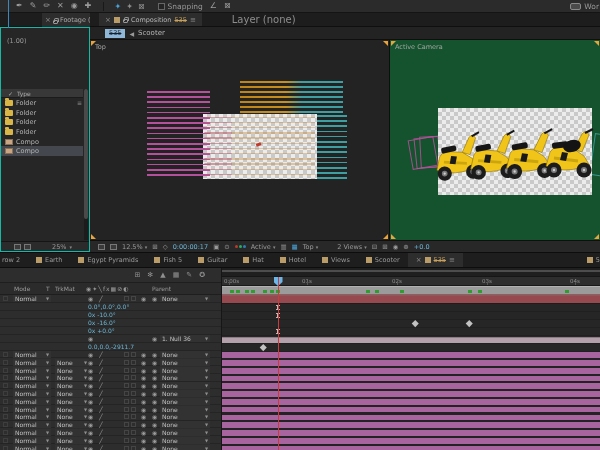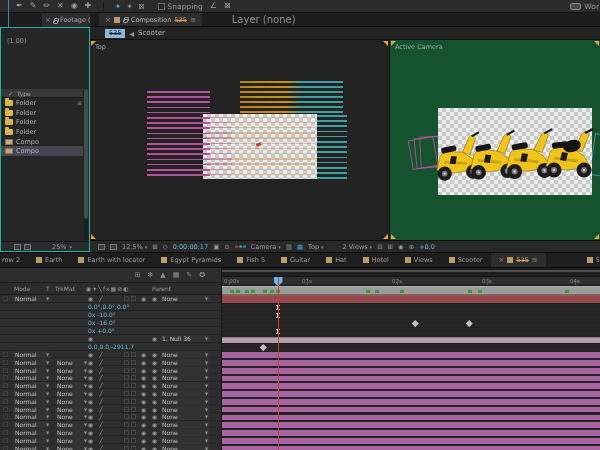--- a/index.html
+++ b/index.html
@@ -360,21 +360,21 @@
       <span>◇</span>
       <span class="cyan">0:00:00:17</span>
       <span>▣</span>
       <span>⊙</span>
       <span class="rgb-dots">
           <i style="background:#c0392b"></i>
           <i style="background:#27ae60"></i>
           <i style="background:#2980b9"></i>
         </span>
       <span class="dd">
-          <span>Camera</span>
+          <span>Active</span>
         </span>
       <span>▥</span>
       <span class="blue-ic">▦</span>
       <span class="dd">
           <span>Top</span>
         </span>
       <span class="dd" style="margin-left:14px">
           <span>2 Views</span>
         </span>
       <span>⊟</span>
@@ -386,24 +386,20 @@
   </div>
 
   <div id="ctabs">
     <span class="ctab" id="ctab-stub" style="padding-left:2px">
       <span>row 2</span>
     </span>
     <span id="ctabs-list" style="display:flex;height:100%">
         <span class="ctab">
           <span class="tab-sq"></span>
           <span>Earth</span>
-        </span>
-        <span class="ctab">
-          <span class="tab-sq"></span>
-          <span>Earth with locator</span>
         </span>
         <span class="ctab">
           <span class="tab-sq"></span>
           <span>Egypt Pyramids</span>
         </span>
         <span class="ctab">
           <span class="tab-sq"></span>
           <span>Fish 5</span>
         </span>
         <span class="ctab">

